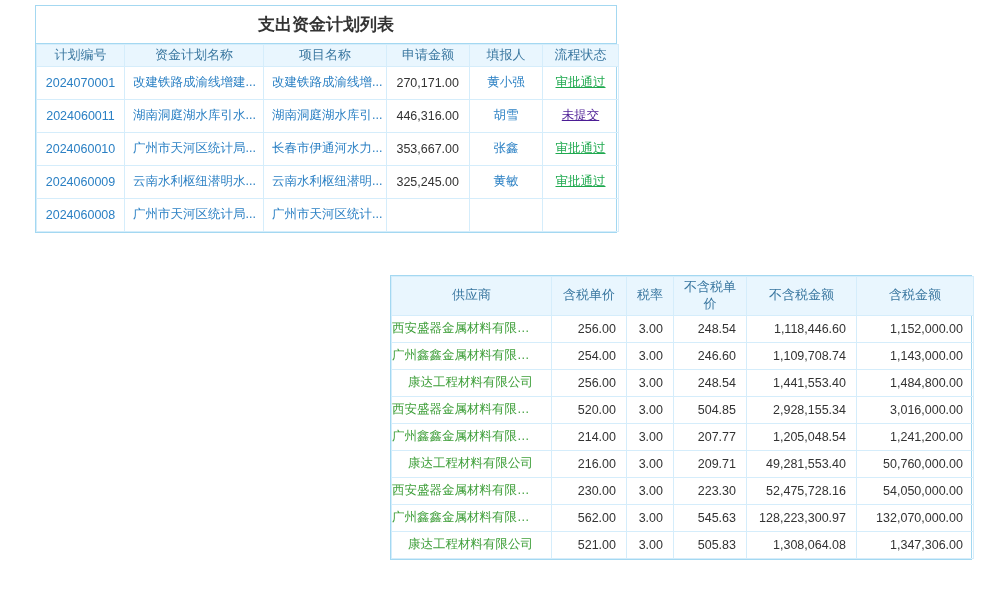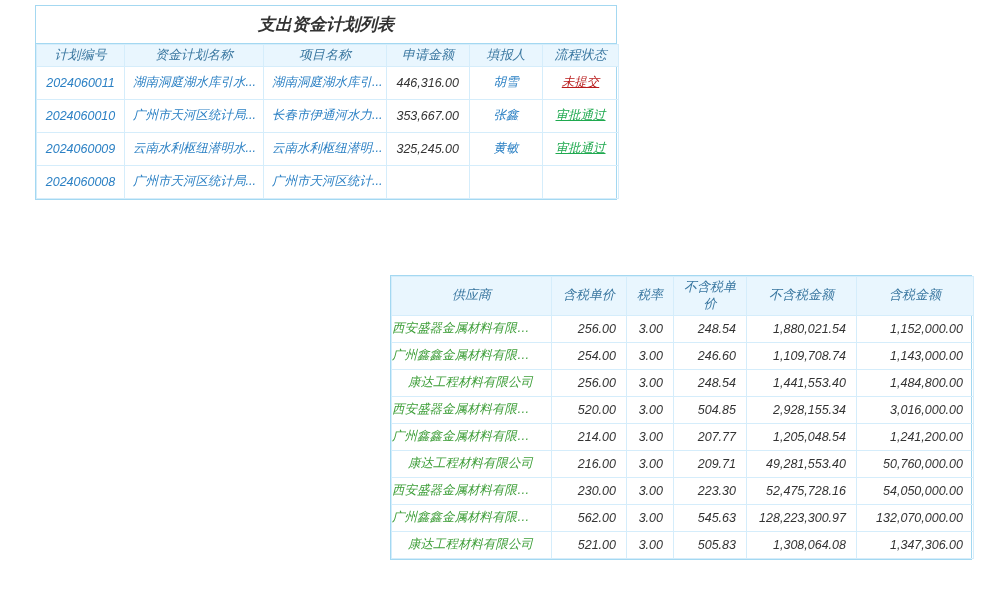--- a/index.html
+++ b/index.html
@@ -7,21 +7,20 @@
     width:1000px; height:600px;
     background:#ffffff;
     overflow:hidden;
     font-family:"Liberation Sans","DejaVu Sans",sans-serif;
     position:relative;
   }
   .panel {
     position:absolute;
     background:#ffffff;
     border:1px solid #a4d8f1;
-    font-style:italic;
   }
   #panel1 { left:35px; top:5px; width:582px; z-index:1; }
   #panel2 { left:390px; top:275px; width:582px; z-index:2; }
   .panel-title {
     height:38px; line-height:38px;
     text-align:center;
     font-size:17px; font-weight:bold; color:#333333;
     border-bottom:1px solid #a4d8f1;
     background:#ffffff;
   }
@@ -45,21 +44,21 @@
   #panel1 tbody td { height:33px; font-size:12.5px; }
   #panel2 tbody td { height:27px; font-size:12.5px; }
   td { color:#333333; }
   .link { color:#2b80c4; }
   .c-id { text-align:center; }
   .c-plan, .c-project { text-align:left; padding-left:8px; }
   .c-amount { text-align:right; padding-right:10px; color:#333333; }
   .c-person { text-align:center; color:#2b80c4; }
   .c-status { text-align:center; text-decoration:underline; cursor:pointer; }
   .c-status.approved { color:#1fa94f; }
-  .c-status.not_submitted { color:#b91c1c; }
+  .c-status.not_submitted { color:#4c1d95; }
   .c-supplier { text-align:right; padding-right:18px; color:#3f9f3a; }
   .c-num { text-align:right; padding-right:10px; color:#333333; }
 </style>
 </head>
 <body>
 
 <div class="panel" id="panel1">
   <div class="panel-title">支出资金计划列表</div>
   <table>
     <colgroup>
@@ -75,20 +74,28 @@
           <th>计划编号</th>
           <th>资金计划名称</th>
           <th>项目名称</th>
           <th>申请金额</th>
           <th>填报人</th>
           <th>流程状态</th>
         </tr>
       </thead>
     <tbody id="tbody1">
         <tr>
+          <td class="c-id link">2024070001</td>
+          <td class="c-plan link">改建铁路成渝线增建...</td>
+          <td class="c-project link">改建铁路成渝线增...</td>
+          <td class="c-amount">270,171.00</td>
+          <td class="c-person">黄小强</td>
+          <td class="c-status approved">审批通过</td>
+        </tr>
+        <tr>
           <td class="c-id link">2024060011</td>
           <td class="c-plan link">湖南洞庭湖水库引水...</td>
           <td class="c-project link">湖南洞庭湖水库引...</td>
           <td class="c-amount">446,316.00</td>
           <td class="c-person">胡雪</td>
           <td class="c-status not_submitted">未提交</td>
         </tr>
         <tr>
           <td class="c-id link">2024060010</td>
           <td class="c-plan link">广州市天河区统计局...</td>
@@ -136,21 +143,21 @@
           <th>不含税金额</th>
           <th>含税金额</th>
         </tr>
       </thead>
     <tbody id="tbody2">
         <tr>
           <td class="c-supplier">西安盛器金属材料有限公司</td>
           <td class="c-num">256.00</td>
           <td class="c-num">3.00</td>
           <td class="c-num">248.54</td>
-          <td class="c-num">1,880,021.54</td>
+          <td class="c-num">1,118,446.60</td>
           <td class="c-num">1,152,000.00</td>
         </tr>
         <tr>
           <td class="c-supplier">广州鑫鑫金属材料有限公司</td>
           <td class="c-num">254.00</td>
           <td class="c-num">3.00</td>
           <td class="c-num">246.60</td>
           <td class="c-num">1,109,708.74</td>
           <td class="c-num">1,143,000.00</td>
         </tr>

